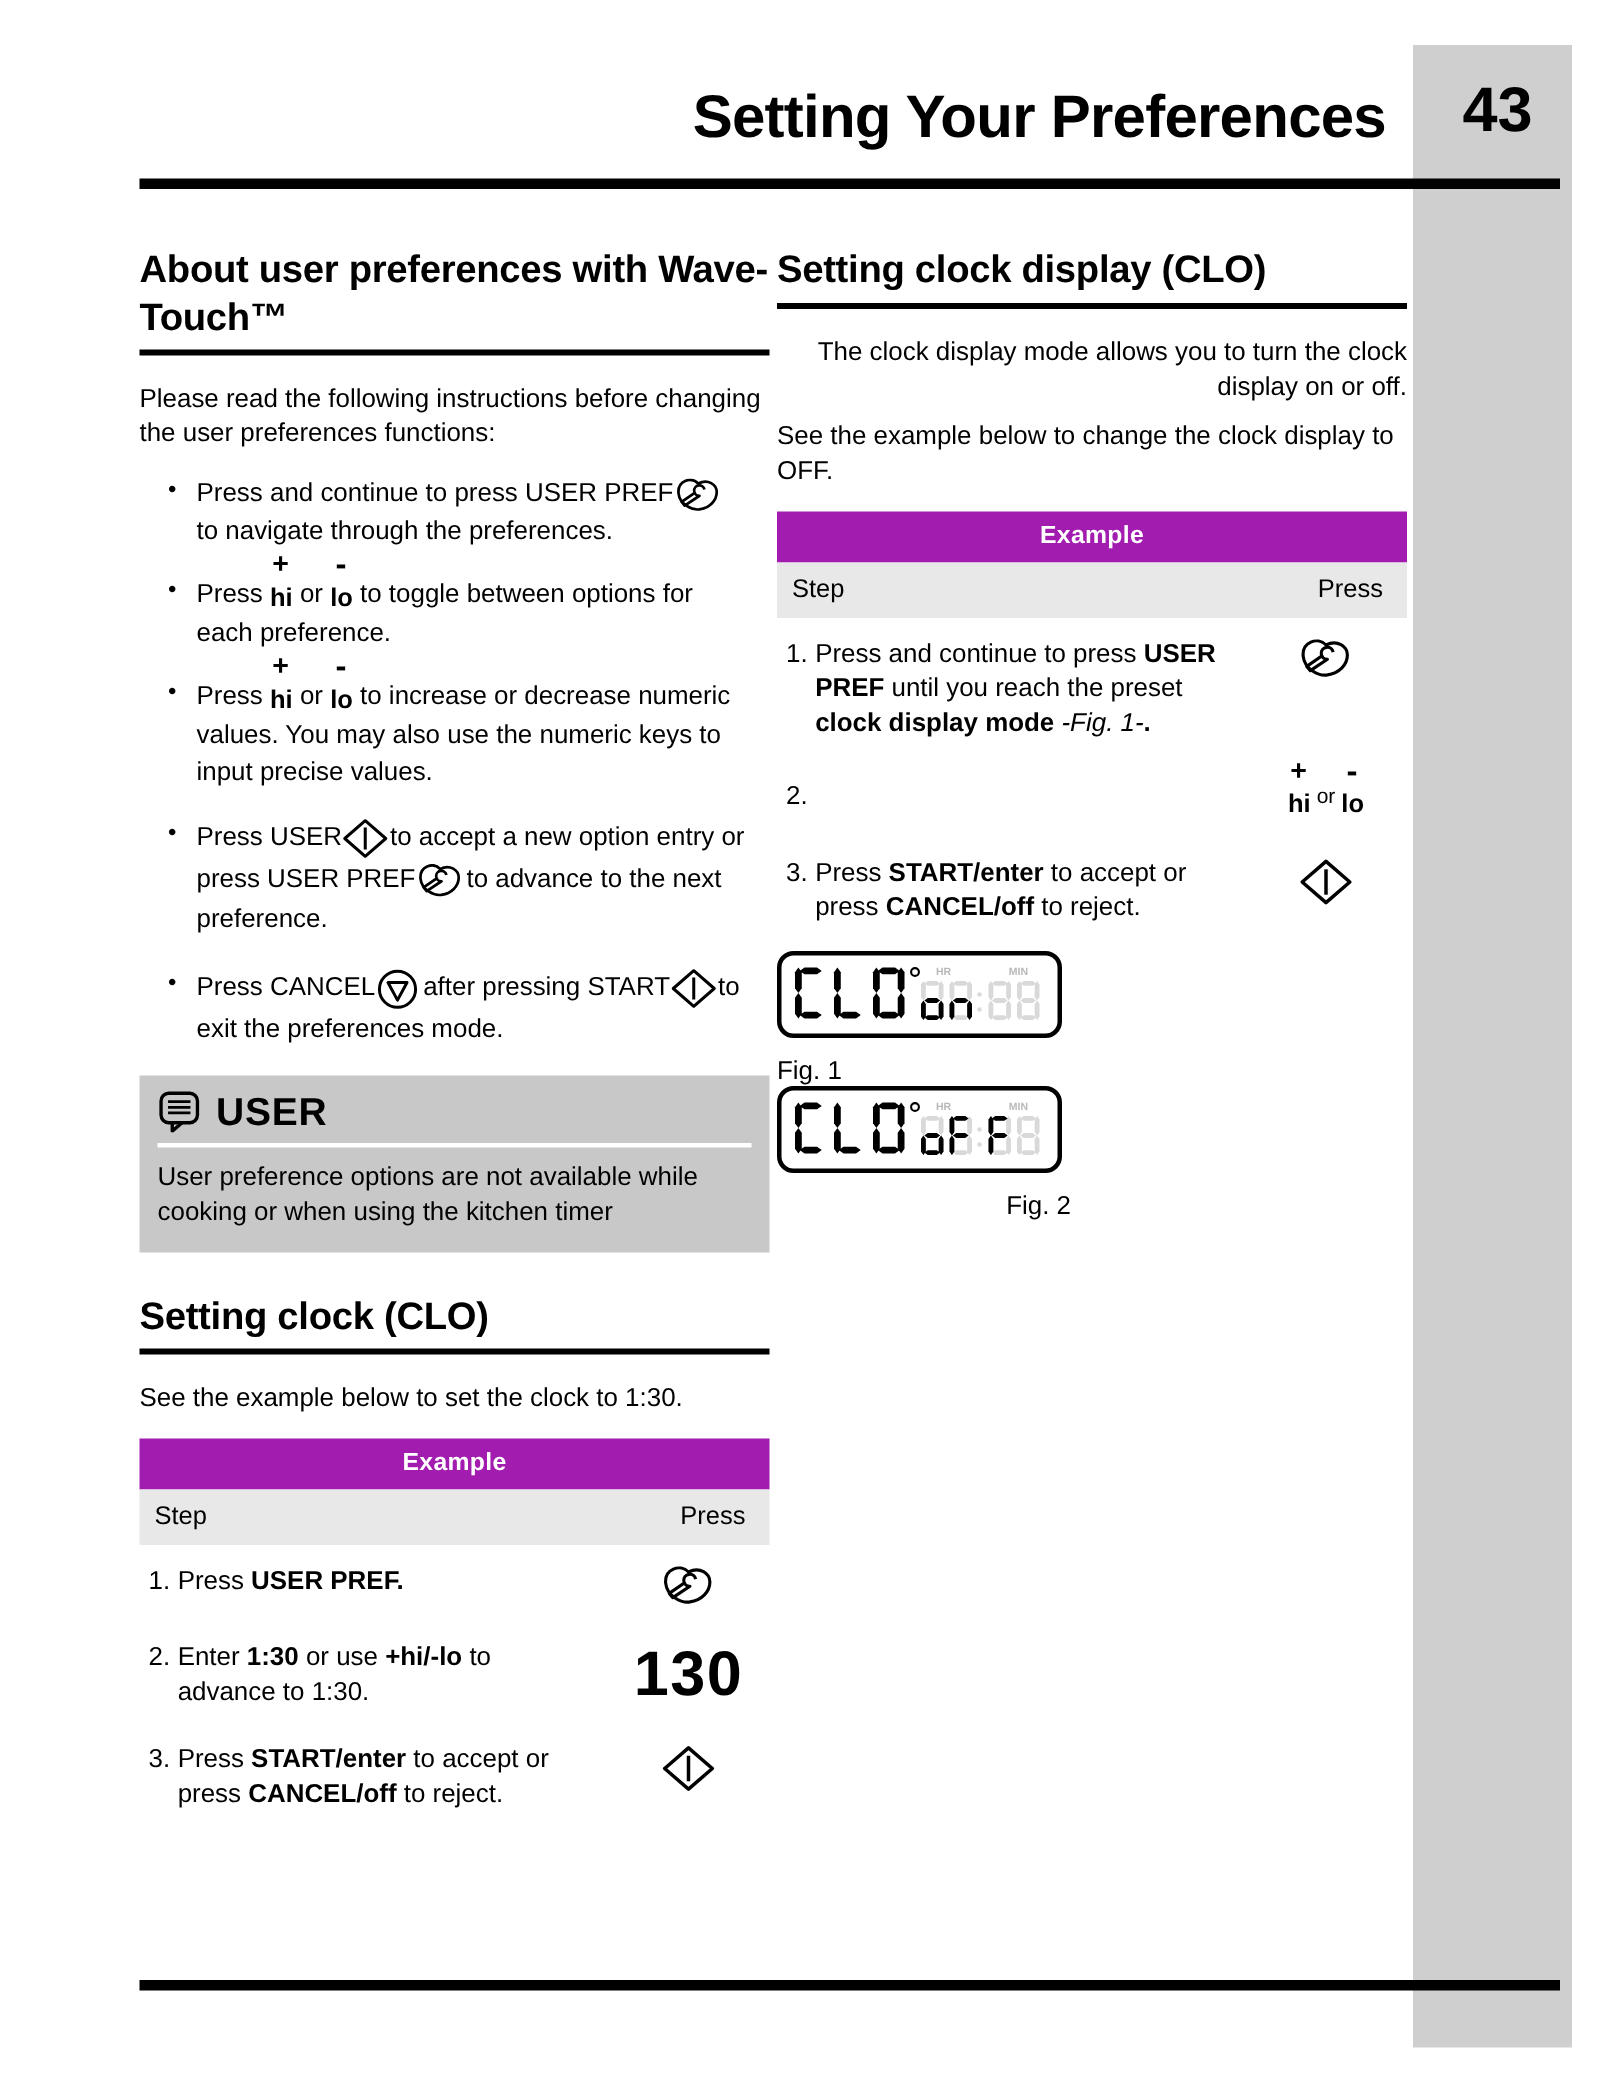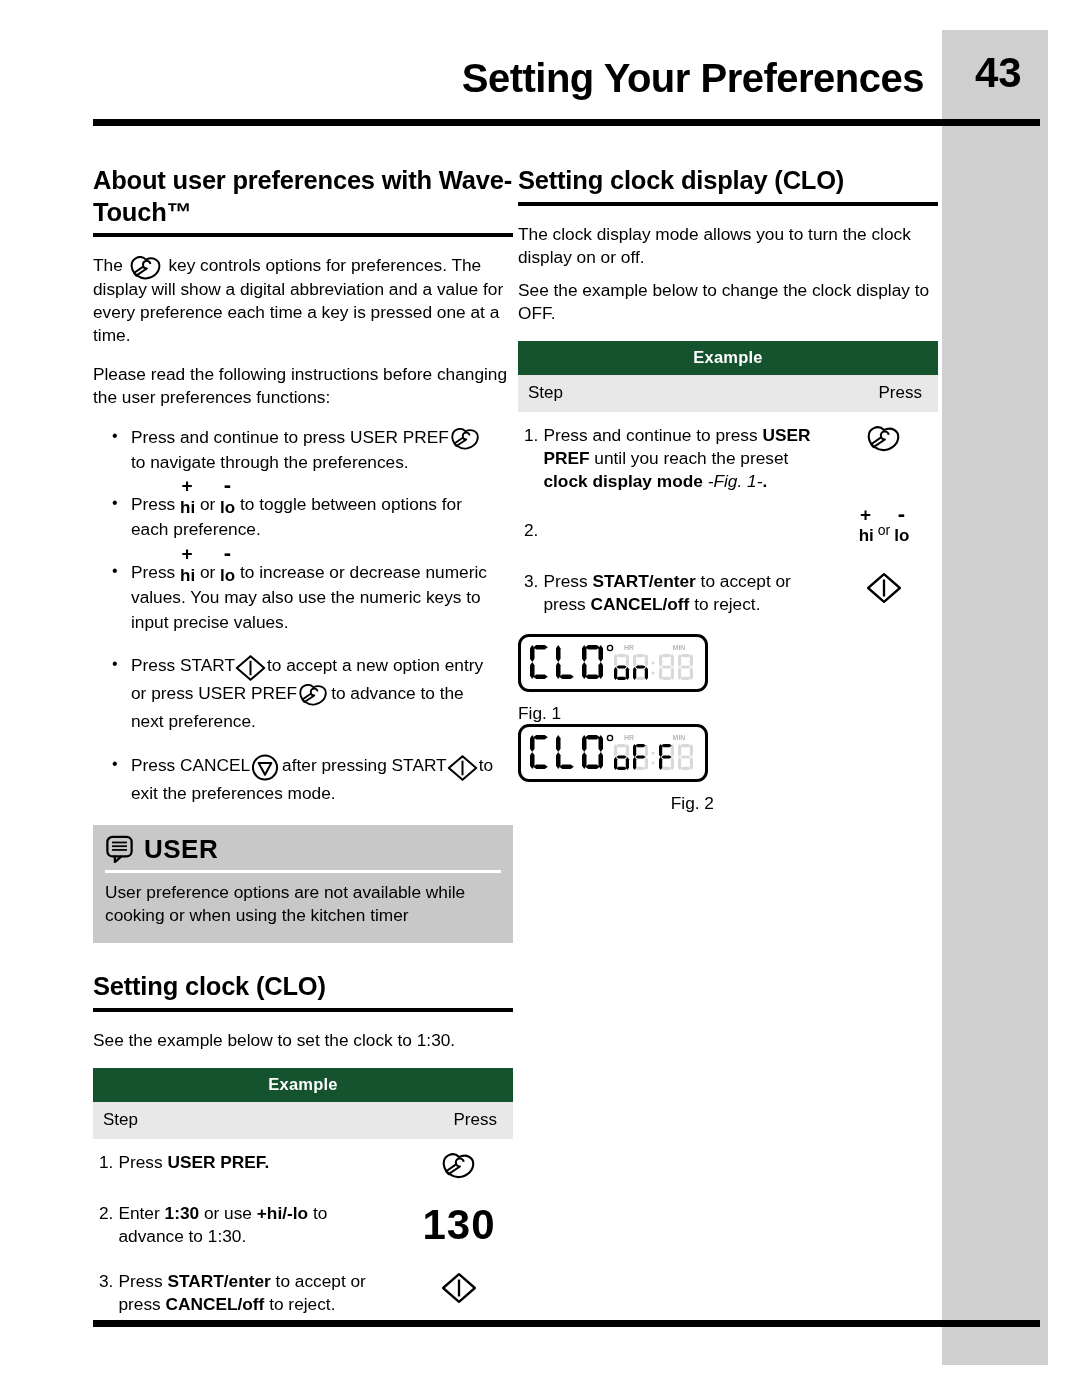--- a/index.html
+++ b/index.html
@@ -50,21 +50,21 @@
   h2.sec{
     font-size:25.5px;font-weight:700;margin:0;line-height:1.24;
     letter-spacing:-0.2px;
   }
   .sec-rule{height:4px;background:#000;margin-top:5px;margin-bottom:17px;}
 
   
   p.body{
     font-size:17.3px;line-height:1.33;margin:0 0 16px 0;
   }
-  p.tight{margin-bottom:10px;}
+  p.tight{margin-bottom:10px;text-align:right;}
   .b{font-weight:700;}
   .i{font-style:italic;}
 
   
   ul.bullets{list-style:none;margin:16px;padding:0;}
   ul.bullets li{
     position:relative;padding-left:22px;margin-bottom:17px;
     font-size:17.3px;line-height:1.45;
   }
   ul.bullets li::before{
@@ -91,21 +91,21 @@
     padding:10px 12px 16px 12px;width:420px;box-sizing:border-box;
   }
   .note-head{display:flex;align-items:center;gap:9px;}
   .note-title{font-size:26px;font-weight:700;letter-spacing:0.5px;line-height:1;}
   .note-rule{height:3px;background:#ffffff;margin:7px 0 8px 0;}
   .note-text{font-size:17.3px;line-height:1.34;}
 
   
   .ex-table{width:420px;margin-top:13px;}
   .ex-head{
-    background:#14532d;color:#fff;text-align:center;
+    background:#a21caf;color:#fff;text-align:center;
     font-size:16.5px;font-weight:700;padding:7px 0 8px 0;letter-spacing:0.2px;
   }
   .ex-subhead{
     background:#e8e8e8;display:flex;justify-content:space-between;
     font-size:17px;padding:8px 16px 9px 10px;
   }
   .ex-row{
     display:flex;align-items:flex-start;
     padding:12px 0 0 0;font-size:17.3px;line-height:1.33;
   }
@@ -138,30 +138,20 @@
   </div>
   <div class="page-number">43</div>
   <div class="header-rule"></div>
   <div class="footer-rule"></div>
 
   <div class="col col-left">
 
     <h2 class="sec">About user preferences with Wave-Touch™</h2>
     <div class="sec-rule"></div>
 
-    <p class="body">
-      <span>The</span>
-      <span class="ic" style="width:36px;height:22px;">
-        <svg viewBox="0 0 40 28" width="36" height="25">
-          <path d="M20 4 C14 -2, 3 2, 4 12 C5 21, 15 26, 21 25 C29 24, 35 18, 35 11 C35 5, 28 0, 20 4 Z" fill="none" stroke="#000" stroke-width="2.2"></path>
-          <path d="M25 9 a4.2 4.2 0 1 0 -4 5 L9 22 l-2.5 -3 L18 11" fill="none" stroke="#000" stroke-width="2.2" stroke-linejoin="round"></path>
-        </svg>
-      </span>
-      <span>key controls options for preferences. The display will show a digital abbreviation and a value for every preference each time a key is pressed one at a time.</span>
-    </p>
 
     <p class="body">Please read the following instructions before changing the user preferences functions:</p>
 
     <ul class="bullets">
 
       <li>
         <span>Press and continue to press USER PREF</span><span class="ic" style="width:34px;height:21px;">
           <svg viewBox="0 0 40 28" width="33" height="23">
             <path d="M20 4 C14 -2, 3 2, 4 12 C5 21, 15 26, 21 25 C29 24, 35 18, 35 11 C35 5, 28 0, 20 4 Z" fill="none" stroke="#000" stroke-width="2.2"></path>
             <path d="M25 9 a4.2 4.2 0 1 0 -4 5 L9 22 l-2.5 -3 L18 11" fill="none" stroke="#000" stroke-width="2.2" stroke-linejoin="round"></path>
@@ -191,21 +181,21 @@
         </span>
         <span>or</span>
         <span class="hilo">
           <span class="sign minus">-</span>
           <span class="word">lo</span>
         </span>
         <span>to increase or decrease numeric values. You may also use the numeric keys to input precise values.</span>
       </li>
 
       <li style="line-height:1.6;">
-        <span>Press START</span><span class="ic" style="width:32px;height:26px;">
+        <span>Press USER</span><span class="ic" style="width:32px;height:26px;">
           <svg viewBox="0 0 34 30" width="31" height="28">
             <path d="M17 2 L32 15 L17 28 L2 15 Z" fill="none" stroke="#000" stroke-width="2.2" stroke-linejoin="round"></path>
             <line x1="17" y1="7" x2="17" y2="23" stroke="#000" stroke-width="2.2"></line>
           </svg>
         </span><span>to accept a new option entry or press USER PREF</span><span class="ic" style="width:34px;height:21px;">
           <svg viewBox="0 0 40 28" width="33" height="23">
             <path d="M20 4 C14 -2, 3 2, 4 12 C5 21, 15 26, 21 25 C29 24, 35 18, 35 11 C35 5, 28 0, 20 4 Z" fill="none" stroke="#000" stroke-width="2.2"></path>
             <path d="M25 9 a4.2 4.2 0 1 0 -4 5 L9 22 l-2.5 -3 L18 11" fill="none" stroke="#000" stroke-width="2.2" stroke-linejoin="round"></path>
           </svg>
         </span><span>to advance to the next preference.</span>

